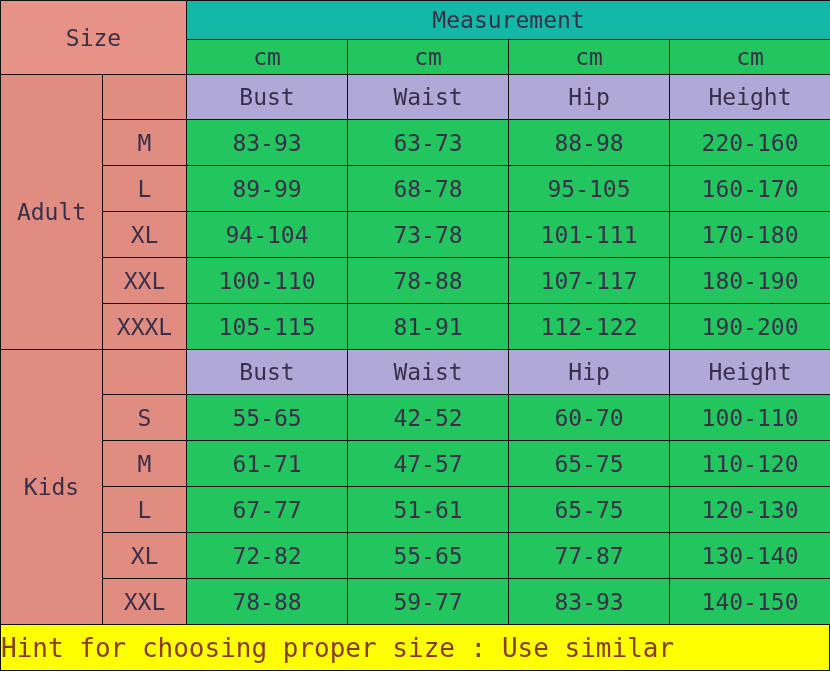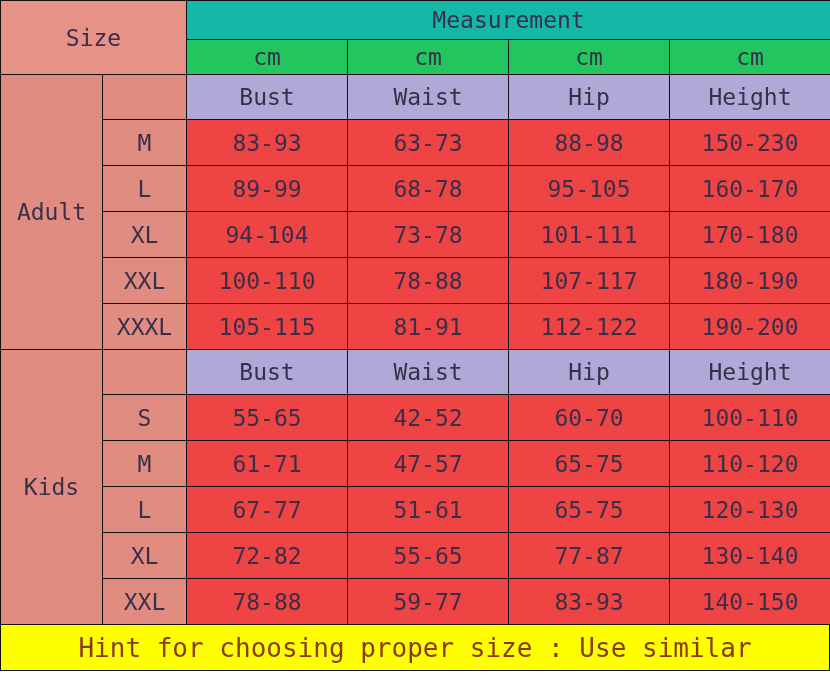--- a/index.html
+++ b/index.html
@@ -73,32 +73,32 @@
   td.group-blank {
     background: #e08c80;
   }
   td.size-cell {
     background: #e08c80;
     color: #4a2230;
     font-size: 25px;
     height: 45px;
   }
   td.value-cell {
-    background: #ef4444;
+    background: #22c55e;
     color: #3a2f4a;
     font-size: 25px;
     height: 45px;
   }
   .hint-bar {
     background: #ffff00;
     border: 1px solid #111111;
     border-top: none;
     height: 46px;
     line-height: 46px;
-    text-align: center;
+    text-align: left;
     font-family: "DejaVu Sans Mono", monospace;
     font-size: 26px;
     color: #8a3b12;
     box-sizing: border-box;
     width: 830px;
     overflow: hidden;
     white-space: nowrap;
   }
 </style>
 </head>
@@ -136,21 +136,21 @@
         <td class="metric-cell">Waist</td>
         <td class="metric-cell">Hip</td>
         <td class="metric-cell">Height</td>
       </tr>
 
       <tr>
         <td class="size-cell">M</td>
         <td class="value-cell">83-93</td>
         <td class="value-cell">63-73</td>
         <td class="value-cell">88-98</td>
-        <td class="value-cell">150-230</td>
+        <td class="value-cell">220-160</td>
       </tr>
       <tr>
         <td class="size-cell">L</td>
         <td class="value-cell">89-99</td>
         <td class="value-cell">68-78</td>
         <td class="value-cell">95-105</td>
         <td class="value-cell">160-170</td>
       </tr>
       <tr>
         <td class="size-cell">XL</td>

